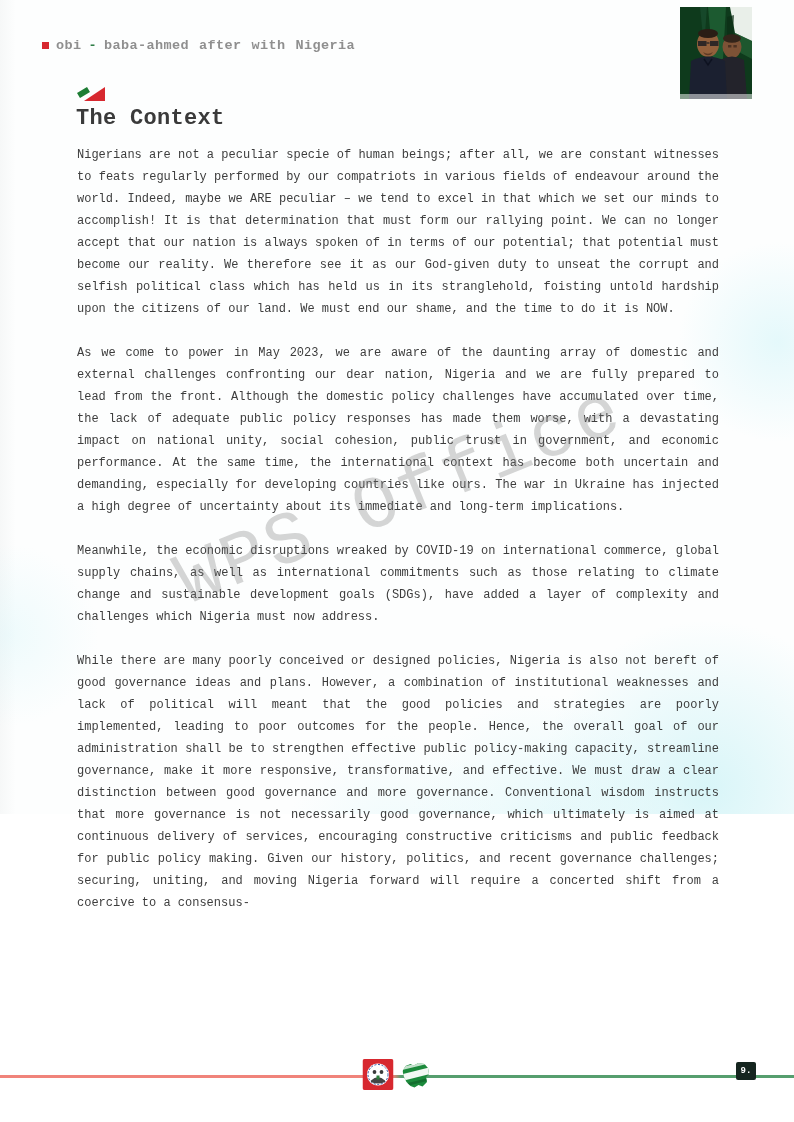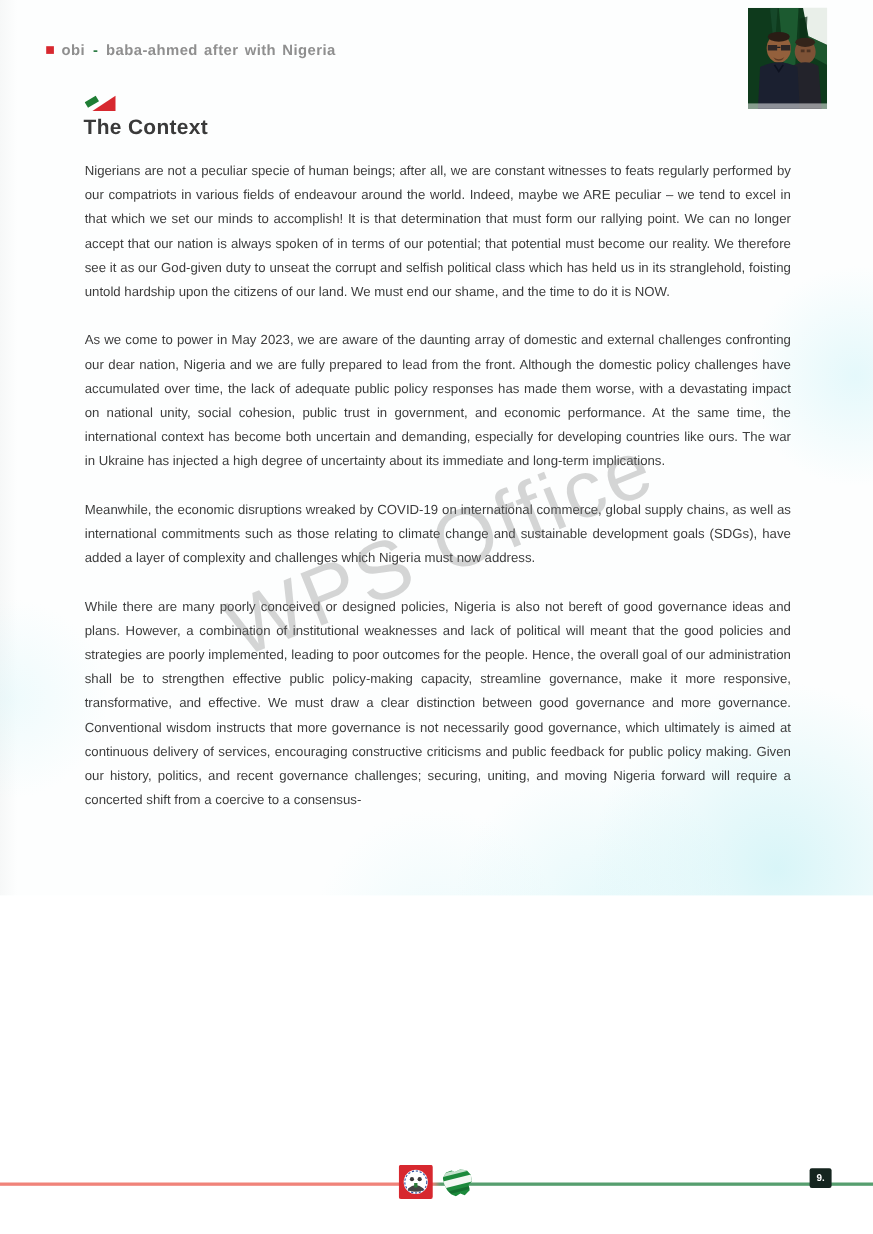--- a/index.html
+++ b/index.html
@@ -13,20 +13,21 @@
     position: relative;
     width: 794px; height: 814px;
     background:
       radial-gradient(circle at 89% 97%, rgba(186,238,243,0.55) 0%, rgba(186,238,243,0) 16%),
       radial-gradient(circle at 68% 101%, rgba(198,242,246,0.40) 0%, rgba(198,242,246,0) 13%),
       radial-gradient(circle at 98% 42%, rgba(204,243,248,0.50) 0%, rgba(204,243,248,0) 11%),
       radial-gradient(circle at 1% 78%, rgba(204,243,248,0.30) 0%, rgba(204,243,248,0) 9%),
       radial-gradient(circle at 50% 104%, rgba(210,244,248,0.35) 0%, rgba(210,244,248,0) 12%),
       linear-gradient(to right, rgba(120,130,130,0.05) 0%, rgba(120,130,130,0) 2%),
       #fdfefe;
+    font-family: Liberation Mono, monospace;
   }
 
   
   .header {
     position: absolute; left: 42px; top: 38px;
     display: flex; align-items: center; gap: 7px;
     font-size: 13.5px; font-weight: 700;
     color: #8f8f8f; letter-spacing: 0.4px; word-spacing: 1.5px;
   }
   .header .bullet {
@@ -38,21 +39,21 @@
   .photo {
     position: absolute; left: 680px; top: 7px;
     width: 72px; height: 92px; overflow: hidden;
   }
 
   
   .flag-icon { position: absolute; left: 77px; top: 85px; }
 
   .section-heading {
     position: absolute; left: 76px; top: 106px;
-    font-size: 19px; font-weight: 600; color: #3a3a3a; letter-spacing: 0.3px;
+    font-size: 22px; font-weight: 600; color: #3a3a3a; letter-spacing: 0.3px;
   }
 
   
   .body-text {
     position: absolute; left: 77px; top: 144px; width: 642px;
     font-size: 12px; line-height: 22px; color: #3d3d3d;
     text-align: justify;
   }
   .body-text p { margin: 0 0 22px 0; }
 

